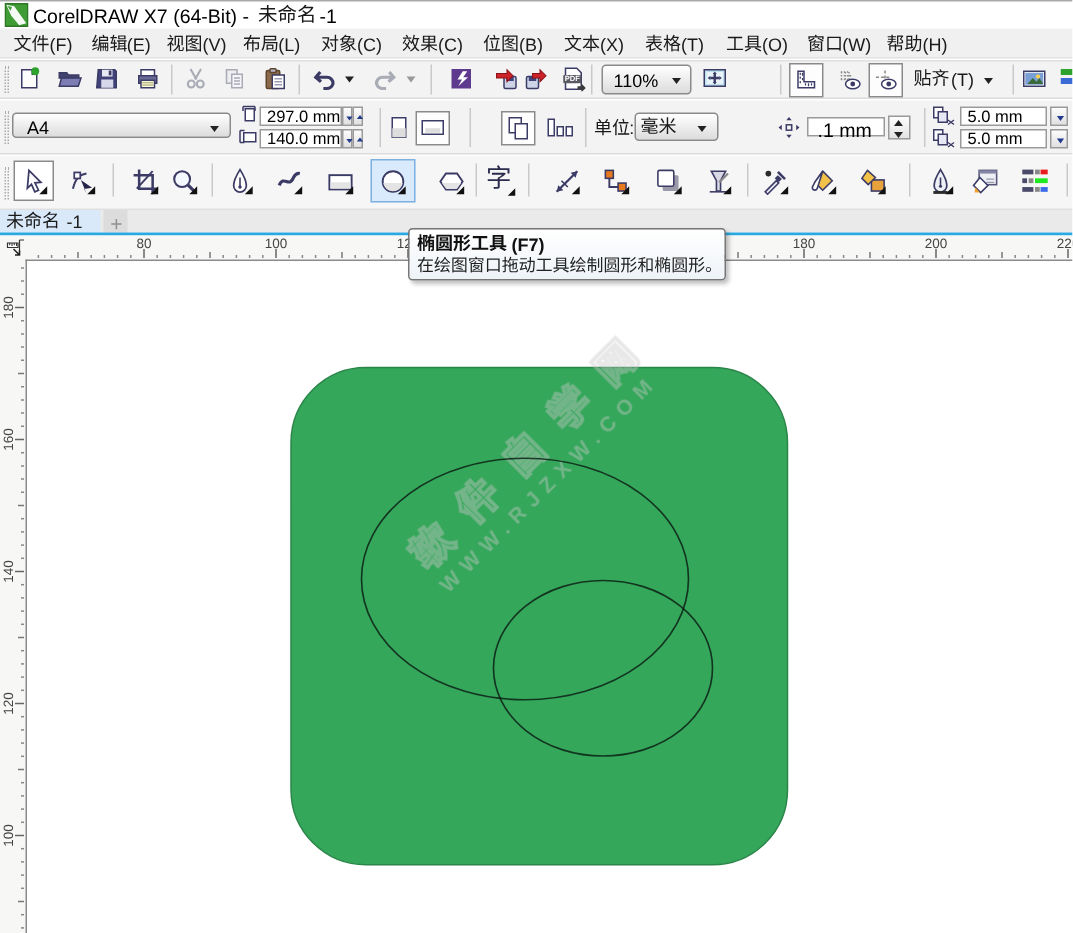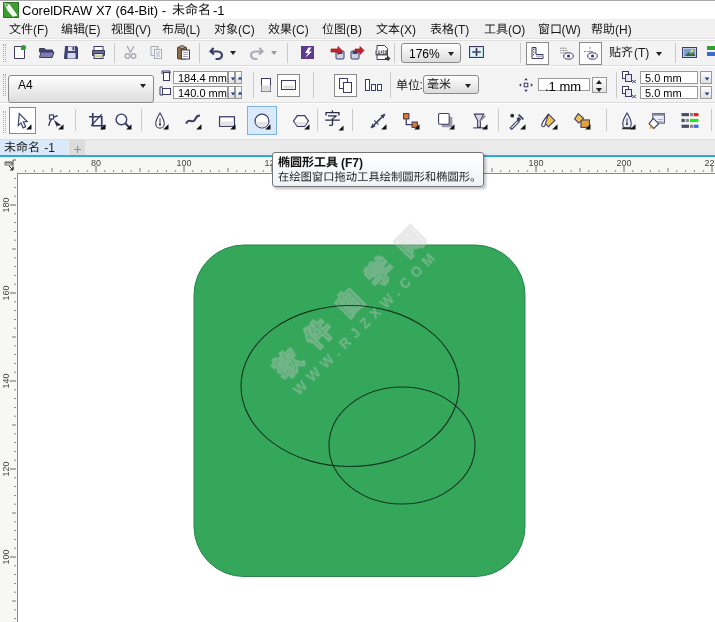--- a/index.html
+++ b/index.html
@@ -209,21 +209,21 @@
     <path d="M6 5 h5 v-2.5 l4 4 l-4 4 v-2.5 h-5 z" fill="#cc2229" stroke="#8d1217" stroke-width="0.7"></path>
   </svg>
 <svg class="abs" style="left:374px;top:44px" width="17" height="17" viewBox="0 0 17 17">
     <path d="M3 1.5 h7.5 l3 3 v11 h-10.5 z" fill="#fff" stroke="#3b3b66"></path>
     <rect x="1.5" y="6" width="12" height="5.5" rx="0.8" fill="#5a5a62"></rect>
     <text x="7.5" y="10.3" font-size="5" font-weight="bold" fill="#fff" text-anchor="middle" font-family="Liberation Sans">PDF</text>
     <path d="M11 13.5 h2.6 v-1.8 l2.9 2.9 l-2.9 2.9 v-1.8 h-2.6 z" fill="#3a3a3a"></path>
   </svg>
 <div class="abs" style="left:394px;top:43px;width:1px;height:20px;background:#c9c9c9"></div>
 <div class="abs combo" style="left:401px;top:43px;width:60px;height:20px">
-    <span class="lat" style="position:absolute;left:7px;top:3px;font-size:12px">176%</span>
+    <span class="lat" style="position:absolute;left:7px;top:3px;font-size:12px">110%</span>
     <span class="caret" style="position:absolute;right:6px;top:8px"></span>
   </div>
 <svg class="abs" style="left:468px;top:44px" width="17" height="17" viewBox="0 0 17 17">
     <rect x="1.5" y="2.5" width="14" height="11" fill="#bfe0ee" stroke="#3b3b66"></rect>
     <rect x="3" y="4" width="11" height="8" fill="#e8f4fa"></rect>
     <path d="M8.5 5 v6 M5.5 8 h6" stroke="#3b3b66" stroke-width="1.6"></path>
     <path d="M8.5 3.6l1.4 1.7h-2.8zM8.5 12.4l1.4-1.7h-2.8zM3.8 8l1.7-1.4v2.8zM13.2 8l-1.7-1.4v2.8z" fill="#3b3b66"></path>
   </svg>
 <div class="abs" style="left:520px;top:43px;width:1px;height:20px;background:#c9c9c9"></div>
 <div class="abs pressed" style="left:526px;top:42px;width:23px;height:23px"></div>
@@ -254,32 +254,32 @@
     <rect x="2.5" y="4.5" width="12" height="8" fill="#7a9fd4"></rect>
     <path d="M4 12 l3.5-4 l2.5 2.5 l2-2.5 l2.5 4z" fill="#3a6a3a"></path>
     <circle cx="11" cy="7" r="1.4" fill="#ffd24a"></circle>
   </svg>
 <svg class="abs" style="left:707px;top:44px" width="17" height="17" viewBox="0 0 17 17">
     <rect x="0" y="2" width="8" height="4" fill="#2da32d"></rect>
     <rect x="0" y="8" width="8" height="4" fill="#3a6ad4"></rect>
   </svg>
 <div class="abs" style="left:0;top:67px;width:715px;height:36px;background:#f3f3f3;border-bottom:1px solid #dcdcdc"></div>
 <div class="abs grip" style="left:3px;top:74px;height:22px"></div>
-<div class="abs combo" style="left:8px;top:75px;width:146px;height:28px">
+<div class="abs combo" style="left:8px;top:75px;width:146px;height:17px">
     <span class="lat" style="position:absolute;left:9px;top:2px;font-size:12px">A4</span>
     <span class="caret" style="position:absolute;right:7px;top:8px"></span>
   </div>
 <svg class="abs" style="left:159px;top:70px" width="14" height="30" viewBox="0 0 14 30">
 <path d="M3 1h8M3 1v3M11 1v3" stroke="#3b3b66" fill="none"></path>
     <rect x="4.5" y="2.5" width="6" height="8" fill="#fff" stroke="#3b3b66"></rect>
 <path d="M1 17h3M1 17v8M1 25h3" stroke="#3b3b66" fill="none"></path>
     <rect x="3.5" y="18.5" width="8" height="6" fill="#fff" stroke="#3b3b66"></rect>
 </svg>
 <div class="abs field" style="left:173px;top:71px;width:55px;height:13px">
-    <span class="lat" style="position:absolute;left:4px;top:0px;font-size:11px">184.4 mm</span>
+    <span class="lat" style="position:absolute;left:4px;top:0px;font-size:11px">297.0 mm</span>
   </div>
 <div class="abs field" style="left:173px;top:86px;width:55px;height:13px">
     <span class="lat" style="position:absolute;left:4px;top:0px;font-size:11px">140.0 mm</span>
   </div>
 <div class="abs sbtn" style="left:228px;top:71px;width:7px">
     <span class="caret" style="position:absolute;left:0.5px;top:5px;transform:scale(0.7)"></span>
   </div>
 <div class="abs sbtn" style="left:235px;top:71px;width:7px">
     <span class="caret up" style="position:absolute;left:0.5px;top:4px;transform:scale(0.7) rotate(180deg)"></span>
   </div>

